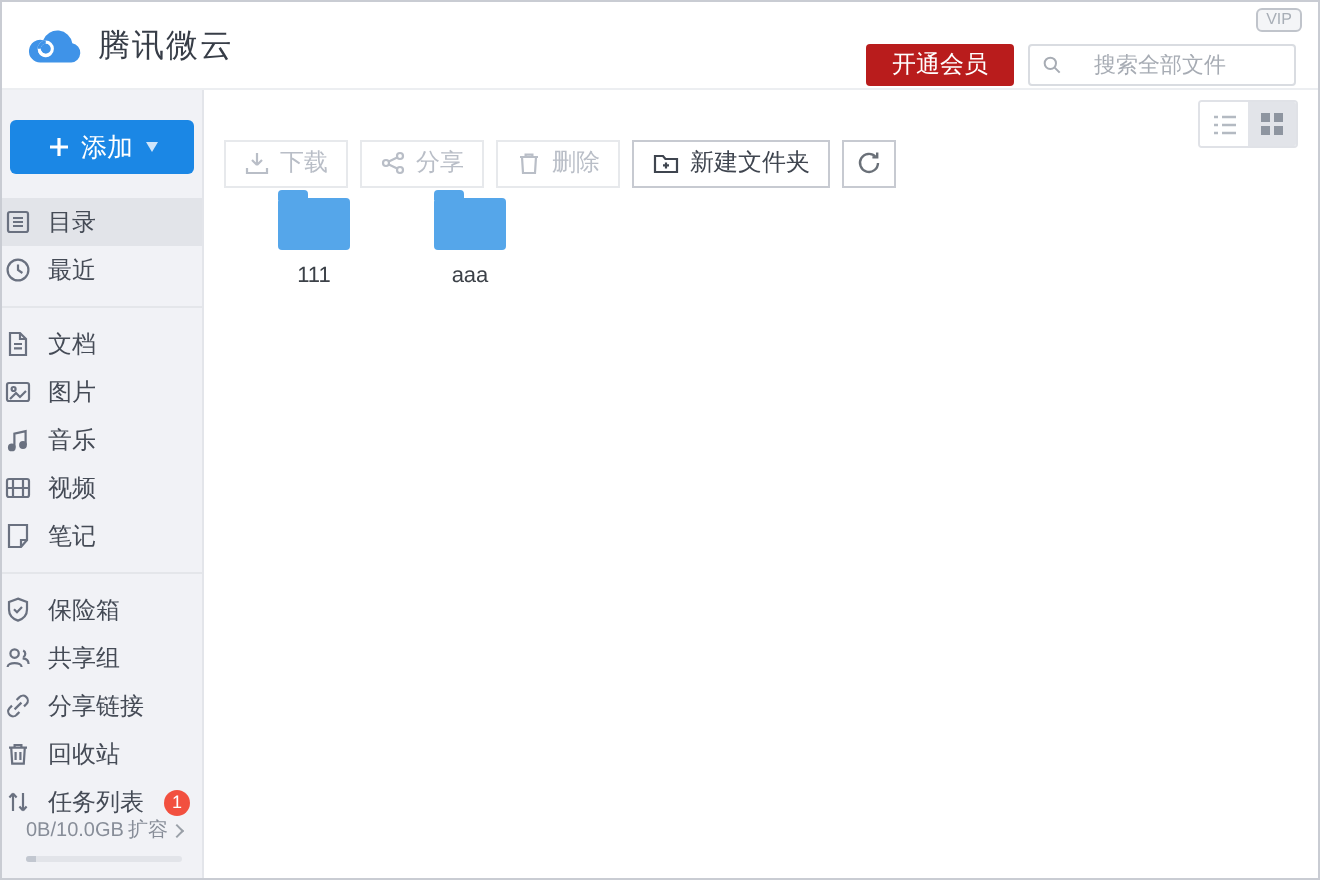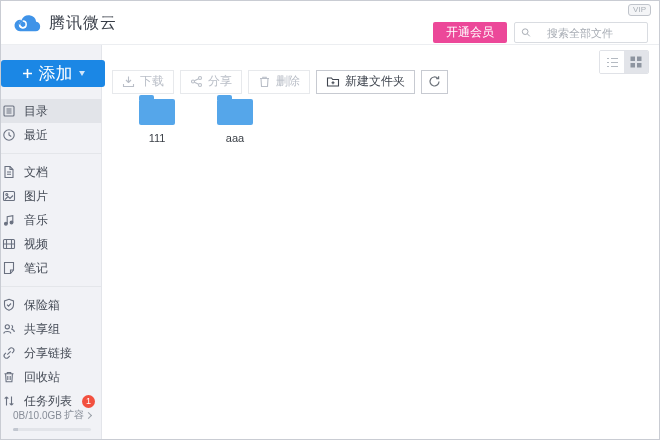--- a/index.html
+++ b/index.html
@@ -7,29 +7,29 @@
   .window { width:660px; height:440px; background:#fff; border:1px solid #c9ccd3; display:flex; flex-direction:column; overflow:hidden; }
 
   
   .titlebar { height:44px; position:relative; background:#fff; border-bottom:1px solid #eceef1; flex:0 0 auto; }
   .logo-area { position:absolute; left:11px; top:0; height:44px; display:flex; align-items:center; gap:7px; }
   .app-title { font-size:16px; font-weight:400; color:#373d47; letter-spacing:1px; }
   .winctrl-row { position:absolute; top:3px; right:8px; height:14px; display:flex; align-items:center; gap:11px; color:#9aa0a8;flex-direction:column; }
   .vip-badge { font-size:8px; color:#a8aeb6; border:1px solid #c0c4cb; border-radius:3px; padding:0 4px; line-height:10px; background:#f4f5f7; }
   .tri-down { width:0; height:0; border-left:4px solid transparent; border-right:4px solid transparent; border-top:5px solid #9aa0a8; }
   .header-actions { position:absolute; top:21px; right:11px; display:flex; gap:7px; }
-  .upgrade-btn { height:21px; padding:0 13px; background:#ec4899; color:#fff; font-size:12px; border:none; border-radius:2px; cursor:pointer; line-height:21px; }
+  .upgrade-btn { height:21px; padding:0 13px; background:#b91c1c; color:#fff; font-size:12px; border:none; border-radius:2px; cursor:pointer; line-height:21px; }
   .searchbox { width:134px; height:21px; border:1px solid #d9dce1; border-radius:2px; background:#fff; display:flex; align-items:center; padding-left:6px; gap:16px; }
   .searchbox input { border:none; outline:none; font-size:11px; color:#666; width:100px; background:transparent; }
   .searchbox input::placeholder { color:#a7acb4; }
 
   
   .body { flex:1; display:flex; min-height:0; }
   .sidebar { width:101px; background:#f1f2f6; border-right:1px solid #e3e5ea; position:relative; flex:0 0 auto; }
-  .add-btn { display:flex; align-items:center; justify-content:center; gap:6px; width:104px; height:27px; margin:15px auto 12px; background:#1b87e5; color:#fff; font-size:17px; border:none; border-radius:3px; cursor:pointer; }
+  .add-btn { display:flex; align-items:center; justify-content:center; gap:6px; width:92px; height:27px; margin:15px auto 12px; background:#1b87e5; color:#fff; font-size:13px; border:none; border-radius:3px; cursor:pointer; }
   .add-btn .tri-down { border-top-color:#cfe5fa; border-left-width:3.5px; border-right-width:3.5px; }
   .nav-item { height:24px; display:flex; align-items:center; gap:8px; padding-left:1px; font-size:12px; color:#454b56; cursor:pointer; }
   .nav-item.selected { background:#e2e4e9; }
   .nav-item svg { flex:0 0 auto; color:#6a7180; }
   .nav-sep { border-top:1px solid #e4e6ea; margin:6px 0; }
   .badge { background:#f2503f; color:#fff; font-size:9px; min-width:13px; height:13px; border-radius:7px; display:inline-flex; align-items:center; justify-content:center; padding:0 2px; margin-left:2px; }
   .storage { position:absolute; left:12px; right:10px; bottom:8px; }
   .storage-row { display:flex; justify-content:space-between; align-items:center; font-size:10px; color:#878d98; }
   .expand-link { display:flex; align-items:center; gap:2px; cursor:pointer; color:#878d98; }
   .chev-right { width:5px; height:5px; border-top:1px solid #9aa0a8; border-right:1px solid #9aa0a8; transform:rotate(45deg); }

